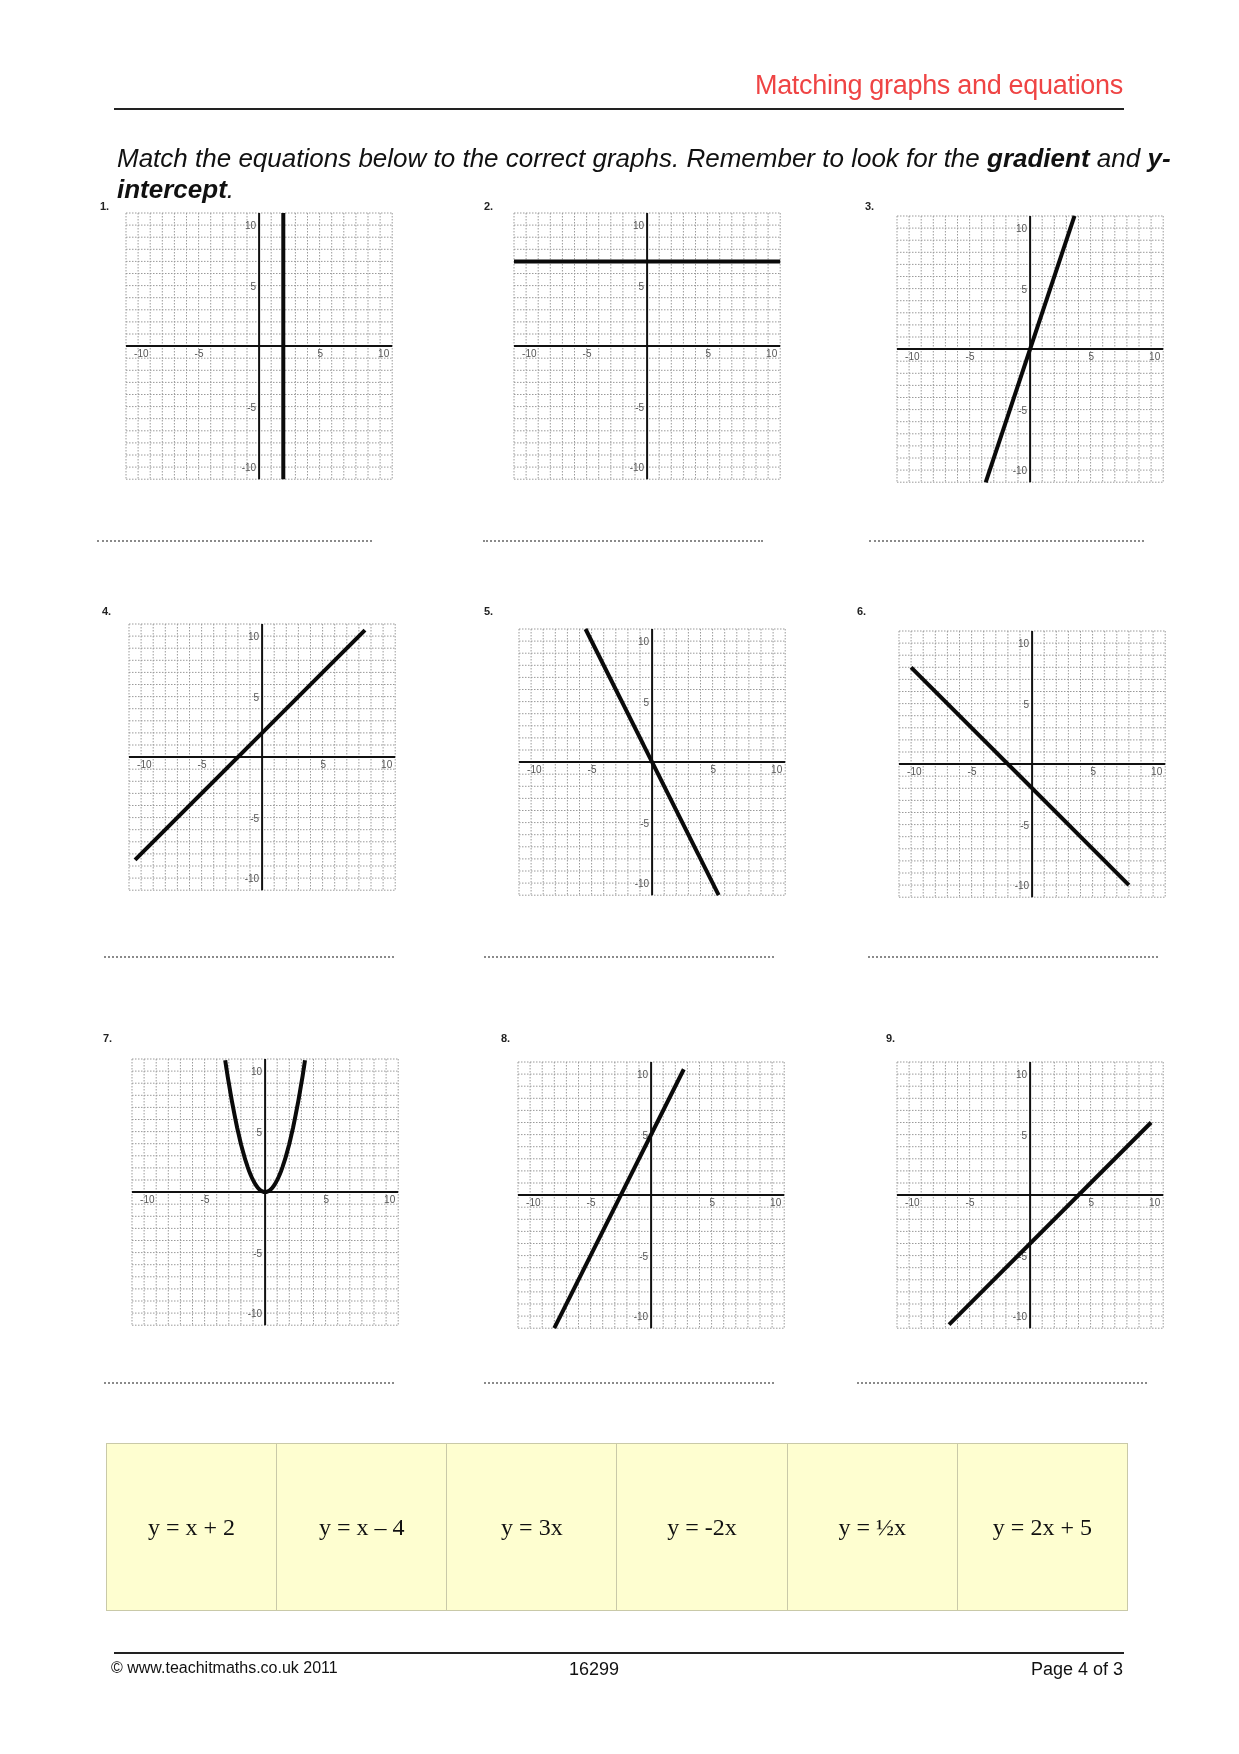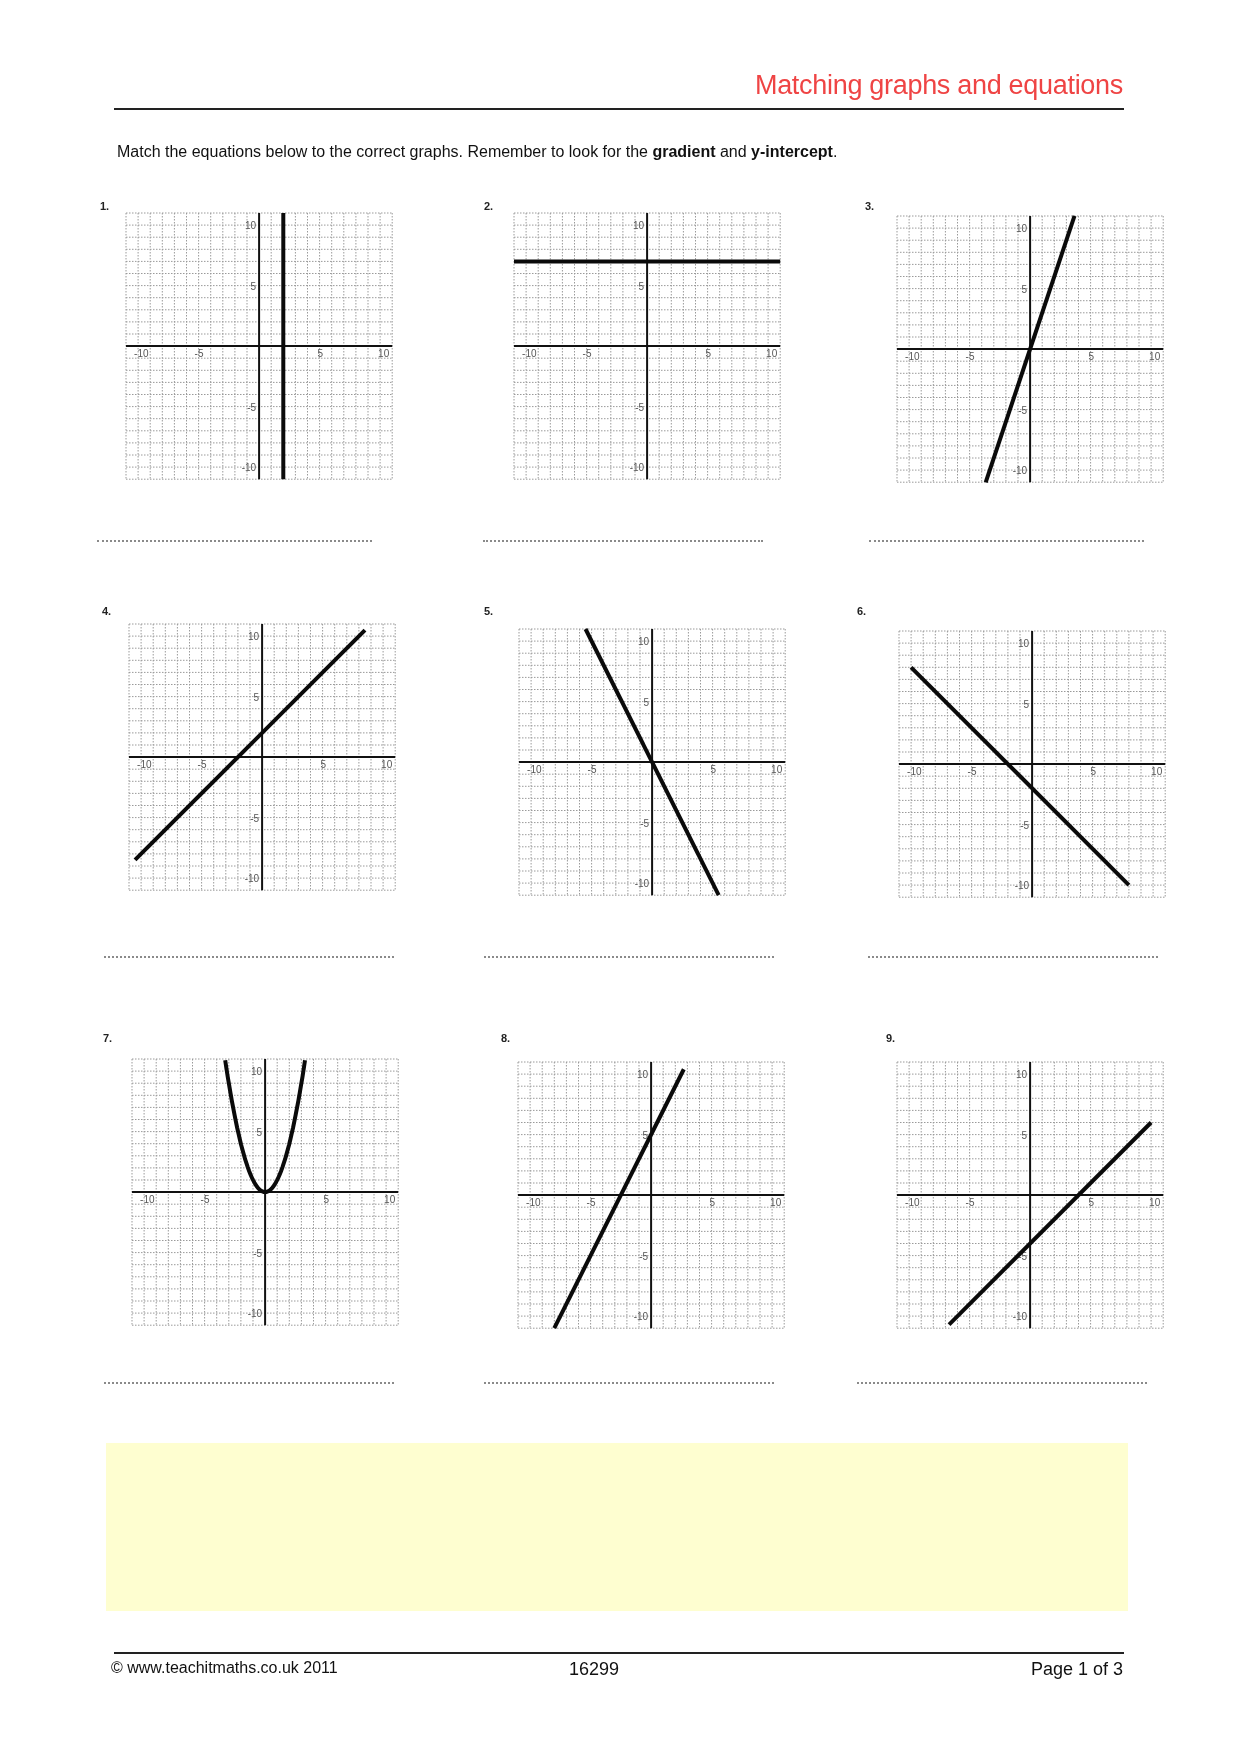--- a/index.html
+++ b/index.html
@@ -1,21 +1,21 @@
 <!DOCTYPE html>
 <html><head>
 <meta charset="utf-8">
 <style>
   html, body { margin: 0; padding: 0; background: #ffffff; }
   body { width: 1239px; height: 1754px; position: relative; overflow: hidden;
          font-family: "Liberation Sans", sans-serif; color: #111; }
   .title { position: absolute; right: 116px; top: 70px; font-size: 27px;
            font-family: "Liberation Sans", sans-serif; letter-spacing: -0.3px; color: #ef4444; }
   .title-rule { position: absolute; left: 114px; width: 1010px; top: 108px; height: 2px; background: #222; }
-  .instructions { position: absolute; left: 117px; top: 143px; font-size: 16px; color: #111; }
+  .instructions { position: absolute; left: 117px; top: 143px; font-size: 26px; color: #111; font-style: italic; }
   .instructions b { font-weight: bold; }
   .graph-block { position: absolute; width: 330px; height: 320px; }
   .graph-num { position: absolute; font-size: 11px; font-weight: bold; color: #222; }
   .graph-svg { position: absolute; left: 0; top: 0; overflow: visible; }
   .answer-line { position: absolute; height: 0; border-top: 2px dotted #8a8a8a; }
   .eq-table { position: absolute; left: 106px; top: 1443px; width: 1022px; height: 168px;
               border-collapse: collapse; background: #fefed0; table-layout: fixed; }
   .eq-table td { border: 1px solid #c9c9a8; text-align: center; vertical-align: middle;
                  font-family: "Liberation Serif", serif; font-size: 24px; height: 83px; color: #111; }
   .footer-rule { position: absolute; left: 114px; width: 1010px; top: 1652px; height: 2px; background: #222; }
@@ -578,19 +578,27 @@
         <text x="130.1" y="197.6" font-size="10" fill="#555" text-anchor="end" font-family="Liberation Sans, sans-serif">-5</text>
         <text x="130.1" y="258.1" font-size="10" fill="#555" text-anchor="end" font-family="Liberation Sans, sans-serif">-10</text>
         <line x1="52.03" y1="262.57" x2="254.1" y2="60.5" stroke="#0a0a0a" stroke-width="4"></line>
       </svg>
     </div>
     <div class="answer-line" style="left: 857px; top: 1382px; width: 290px;"></div>
   </div>
 
 <table class="eq-table">
   <tbody>
+      <tr>
+    <td>y = x + 2</td>
+    <td>y = x – 4</td>
+    <td>y = 3x</td>
+    <td>y = -2x</td>
+    <td>y = ½x</td>
+    <td>y = 2x + 5</td>
+  </tr>
 </tbody>
   </table>
 
 <div class="footer-rule"></div>
 <div class="footer-left">© www.teachitmaths.co.uk 2011</div>
 <div class="footer-mid">16299</div>
-<div class="footer-right">Page 1 of 3</div>
+<div class="footer-right">Page 4 of 3</div>
 
 </body></html>

